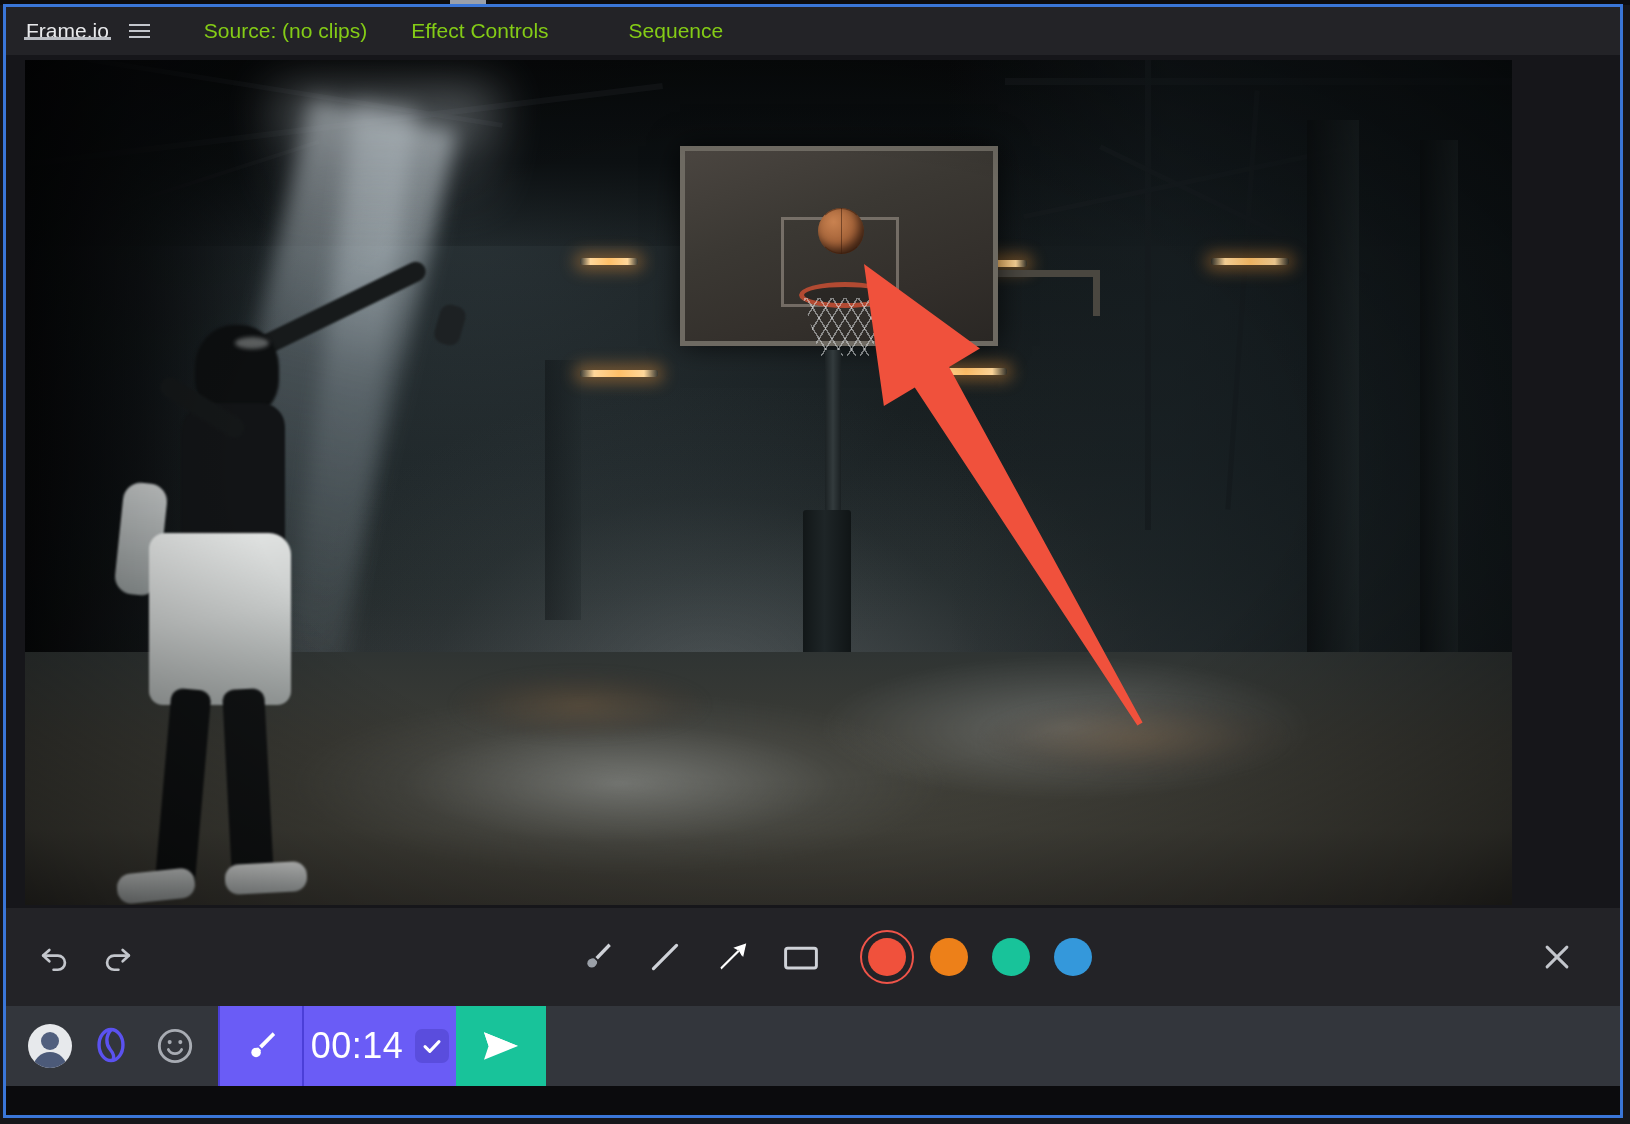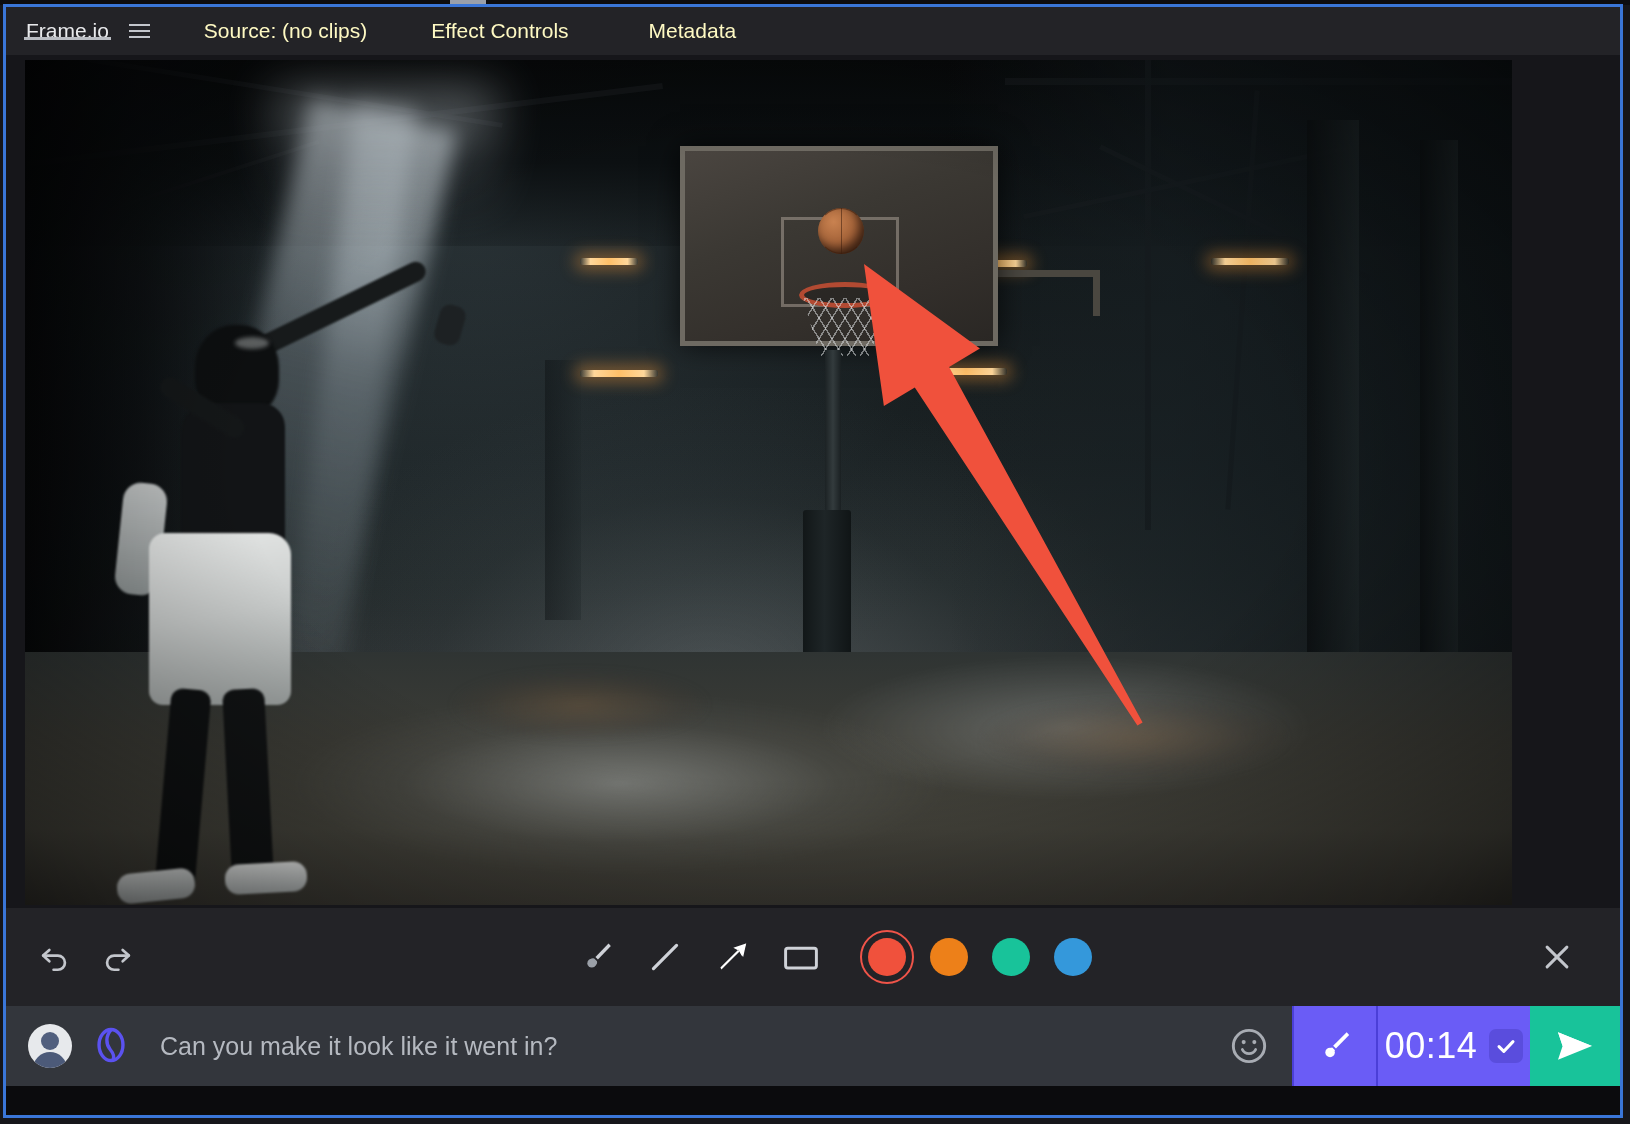--- a/index.html
+++ b/index.html
@@ -57,21 +57,21 @@
     background: #232327;
     display: flex;
     align-items: center;
     box-sizing: border-box;
   }
   .tab {
     position: relative;
     height: 48px;
     display: flex;
     align-items: center;
-    color: #fef9c3;
+    color: #84cc16;
     font-size: 21px;
     white-space: nowrap;
     cursor: default;
   }
   .tab.active { color: #e9eaec; }
   .tab .tab-underline {
     position: absolute;
     left: 0; bottom: 3px;
     height: 3px;
     width: 100%;
@@ -88,21 +88,21 @@
     margin-left: 18px;
     cursor: pointer;
   }
   .hamburger-icon i {
     display: block;
     height: 2px;
     width: 21px;
     background: #c3c6cc;
   }
   #tab-source   { margin-left: 54px; }
-  #tab-effects  { margin-left: 64px; }
+  #tab-effects  { margin-left: 44px; }
   #tab-audio    { margin-left: 78px; }
   #tab-metadata { margin-left: 80px; }
 
   
   #viewer {
     position: absolute;
     left: 25px; top: 60px;
     width: 1487px;
     height: 845px;
     overflow: hidden;
@@ -474,21 +474,21 @@
     <div class="tab" id="tab-source">
       <span>Source: (no clips)</span>
     </div>
 
     <div class="tab" id="tab-effects">
       <span>Effect Controls</span>
     </div>
 
 
     <div class="tab" id="tab-metadata">
-      <span>Metadata</span>
+      <span>Sequence</span>
     </div>
   </div>
 
   <div id="viewer">
     <div class="scene">
       <div class="bg-base"></div>
       <div class="ceiling"></div>
 
       <div class="truss" style="left:0;top:62px;width:640px;height:6px;transform:rotate(-7deg);"></div>
       <div class="truss" style="left:60px;top:30px;width:420px;height:5px;transform:rotate(9deg);"></div>
@@ -633,21 +633,20 @@
       <div class="a-body"></div>
     </div>
 
     <div id="globe-icon">
       <svg width="42" height="42" viewBox="0 0 26 26">
         <ellipse cx="13" cy="13" rx="7.4" ry="9.6" fill="none" stroke="#5b52f0" stroke-width="2.1"></ellipse>
         <path d="M13 3.6 C9.6 7.5 9.8 12.4 12.4 15.6 C14.6 18.3 15.4 20.4 14.2 22.3" fill="none" stroke="#5b52f0" stroke-width="2.1" stroke-linecap="round"></path>
       </svg>
     </div>
 
-    <input id="comment-input" type="text" value="Can you make it look like it went in?" style="">
 
     <div id="emoji-button">
       <svg width="42" height="42" viewBox="0 0 26 26">
         <circle cx="13" cy="13" r="9.7" fill="none" stroke="#a8acb3" stroke-width="1.8"></circle>
         <circle cx="9.7" cy="10.6" r="1.25" fill="#a8acb3"></circle>
         <circle cx="16.3" cy="10.6" r="1.25" fill="#a8acb3"></circle>
         <path d="M8.9 15.2 a4.6 4.6 0 0 0 8.2 0" fill="none" stroke="#a8acb3" stroke-width="1.7" stroke-linecap="round"></path>
       </svg>
     </div>
 

